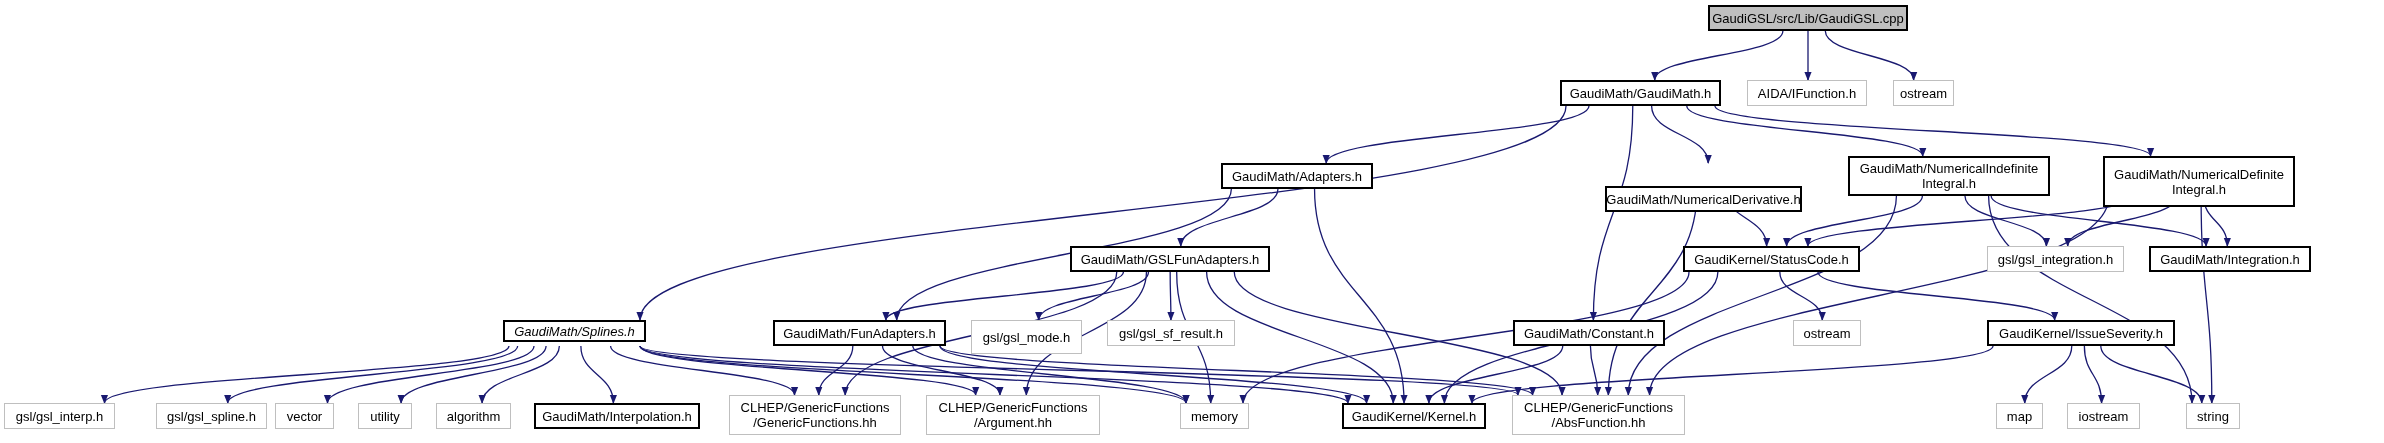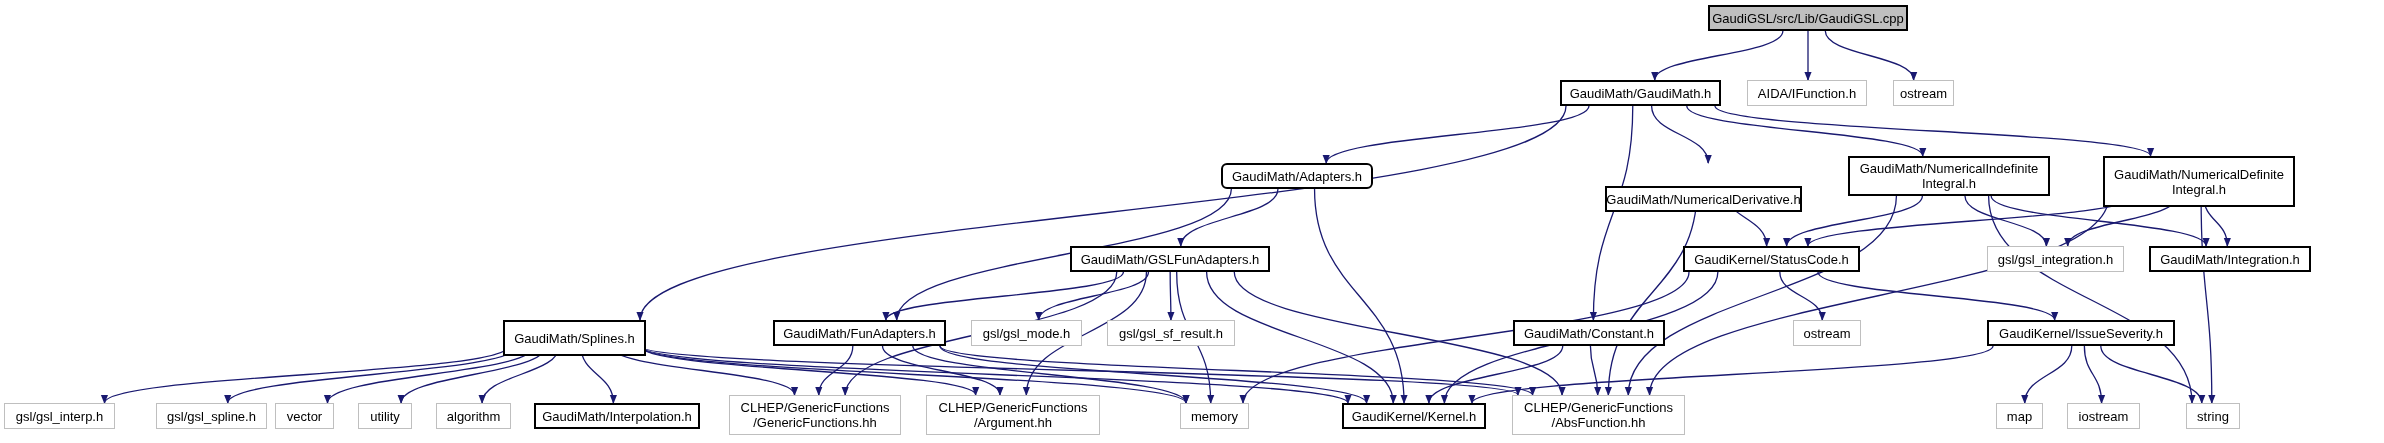--- a/index.html
+++ b/index.html
@@ -77,33 +77,33 @@
     <path d="M912.75,346 C912.75,374.5 1186,374.5 1186,403" fill="none" stroke="#191970" stroke-width="1.3" marker-end="url(#arrow)"></path>
     <path d="M940,346 C940,374.5 1366.6,374.5 1366.6,403" fill="none" stroke="#191970" stroke-width="1.3" marker-end="url(#arrow)"></path>
     <path d="M940,346 C940,370.5 1532.65,370.5 1532.65,395" fill="none" stroke="#191970" stroke-width="1.3" marker-end="url(#arrow)"></path>
   </svg>
 
 <div id="nodes">
     <div class="node root" style="left: 1708px; top: 5px; width: 200px; height: 26px;"><span>GaudiGSL/src/Lib/GaudiGSL.cpp</span></div>
     <div class="node local" style="left: 1560px; top: 80px; width: 161px; height: 26px;"><span>GaudiMath/GaudiMath.h</span></div>
     <div class="node system" style="left: 1747px; top: 80px; width: 120px; height: 26px;"><span>AIDA/IFunction.h</span></div>
     <div class="node system" style="left: 1893px; top: 80px; width: 61px; height: 26px;"><span>ostream</span></div>
-    <div class="node local" style="left: 1221px; top: 163px; width: 152px; height: 26px; border-radius: 6px;"><span>GaudiMath/Adapters.h</span></div>
+    <div class="node local" style="left: 1221px; top: 163px; width: 152px; height: 26px;"><span>GaudiMath/Adapters.h</span></div>
     <div class="node local" style="left: 1605px; top: 163px; width: 197px; height: 26px; margin-top: 23px;"><span>GaudiMath/NumericalDerivative.h</span></div>
     <div class="node local" style="left: 1848px; top: 156px; width: 202px; height: 40px;"><span>GaudiMath/NumericalIndefinite
 Integral.h</span></div>
     <div class="node local" style="left: 2103px; top: 156px; width: 192px; height: 51px;"><span>GaudiMath/NumericalDefinite
 Integral.h</span></div>
     <div class="node local" style="left: 1070px; top: 246px; width: 200px; height: 26px;"><span>GaudiMath/GSLFunAdapters.h</span></div>
     <div class="node local" style="left: 1683px; top: 246px; width: 177px; height: 26px;"><span>GaudiKernel/StatusCode.h</span></div>
     <div class="node system" style="left: 1987px; top: 246px; width: 137px; height: 26px;"><span>gsl/gsl_integration.h</span></div>
     <div class="node local" style="left: 2149px; top: 246px; width: 162px; height: 26px;"><span>GaudiMath/Integration.h</span></div>
-    <div class="node local" style="left: 503px; top: 320px; width: 143px; height: 36px;"><span>GaudiMath/Splines.h</span></div>
+    <div class="node local" style="left: 503px; top: 320px; width: 143px; height: 22px; font-style: italic;"><span>GaudiMath/Splines.h</span></div>
     <div class="node local" style="left: 773px; top: 320px; width: 173px; height: 26px;"><span>GaudiMath/FunAdapters.h</span></div>
-    <div class="node system" style="left: 971px; top: 320px; width: 111px; height: 26px;"><span>gsl/gsl_mode.h</span></div>
+    <div class="node system" style="left: 971px; top: 320px; width: 111px; height: 34px;"><span>gsl/gsl_mode.h</span></div>
     <div class="node system" style="left: 1107px; top: 320px; width: 128px; height: 26px;"><span>gsl/gsl_sf_result.h</span></div>
     <div class="node local" style="left: 1513px; top: 320px; width: 152px; height: 26px;"><span>GaudiMath/Constant.h</span></div>
     <div class="node system" style="left: 1793px; top: 320px; width: 68px; height: 26px;"><span>ostream</span></div>
     <div class="node local" style="left: 1987px; top: 320px; width: 188px; height: 26px;"><span>GaudiKernel/IssueSeverity.h</span></div>
     <div class="node system" style="left: 4px; top: 403px; width: 111px; height: 26px;"><span>gsl/gsl_interp.h</span></div>
     <div class="node system" style="left: 156px; top: 403px; width: 111px; height: 26px;"><span>gsl/gsl_spline.h</span></div>
     <div class="node system" style="left: 275px; top: 403px; width: 59px; height: 26px;"><span>vector</span></div>
     <div class="node system" style="left: 358px; top: 403px; width: 54px; height: 26px;"><span>utility</span></div>
     <div class="node system" style="left: 436px; top: 403px; width: 75px; height: 26px;"><span>algorithm</span></div>
     <div class="node local" style="left: 534px; top: 403px; width: 166px; height: 26px;"><span>GaudiMath/Interpolation.h</span></div>

